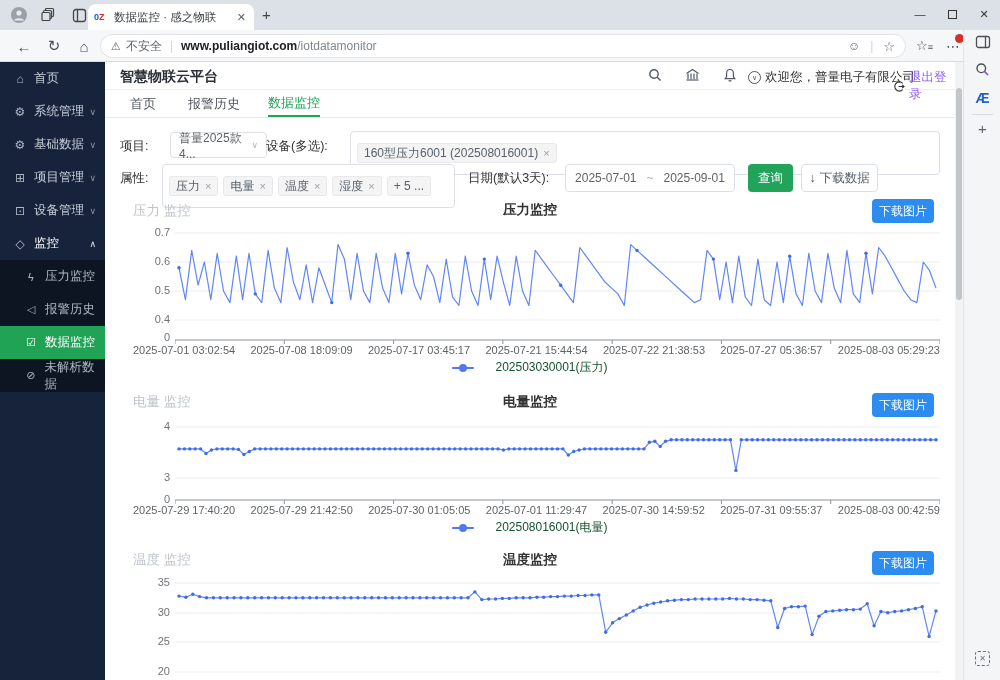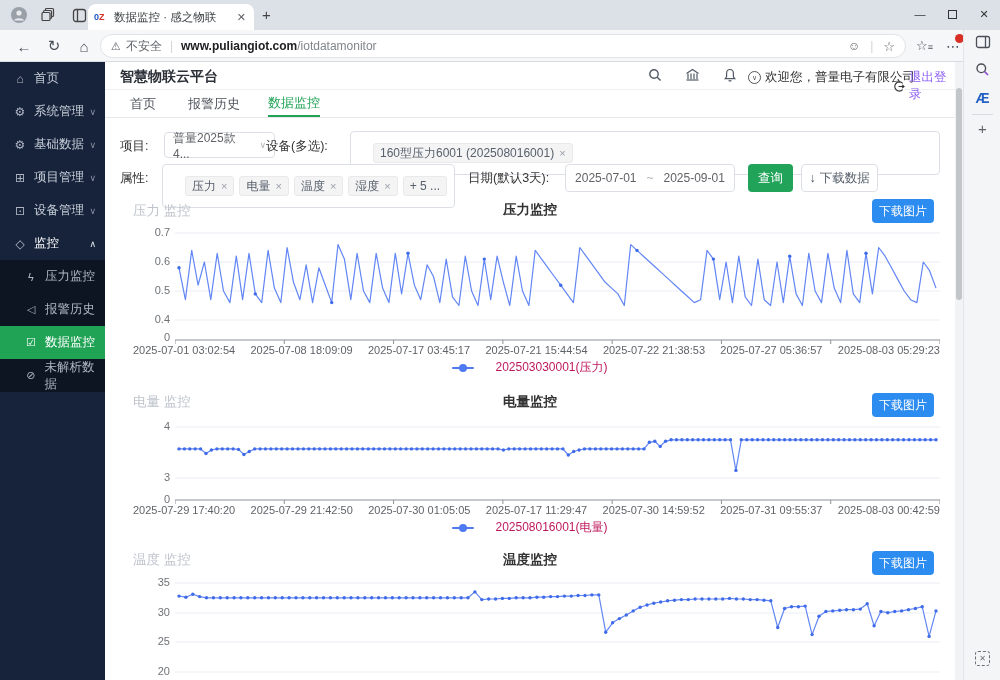--- a/index.html
+++ b/index.html
@@ -66,40 +66,40 @@
   #apptabs { position:absolute; left:0; top:28px; width:850px; height:28px; border-bottom:1px solid #e6e9ec; }
   .atab { position:absolute; top:0; height:27px; display:flex; align-items:center; font-size:13px; color:#51565e; }
   .atab.active { color:#21a356; border-bottom:2px solid #21a356; }
 
   
   .flabel { position:absolute; font-size:12.5px; color:#333; }
   .selbox { position:absolute; height:26px; border:1px solid #dcdfe6; border-radius:4px; display:flex; align-items:center;
     padding:0 8px; color:#606266; font-size:12px; background:#fff; }
   .selbox .chev { margin-left:8px; font-size:9px; color:#b0b3b8; }
   .tagbox { position:absolute; height:44px; border:1px solid #dcdfe6; border-radius:4px; display:flex; align-items:center;
-    padding:0 22px; gap:5px; background:#fff; }
+    padding:0 6px; gap:5px; background:#fff; }
   .chip { height:20px; background:#f4f4f5; border:1px solid #e9e9eb; border-radius:3px; display:inline-flex; align-items:center;
     padding:0 6px; font-size:12px; color:#57606b; white-space:nowrap; }
   .chip .x { margin-left:5px; color:#9aa0a8; font-size:11px; }
   .datebox { position:absolute; height:28px; border:1px solid #dcdfe6; border-radius:4px; display:flex; align-items:center;
     justify-content:center; gap:10px; color:#606266; font-size:12px; background:#fff; }
   .btn-green { position:absolute; height:28px; background:#21a35a; color:#fff; border-radius:4px; display:flex; align-items:center;
     justify-content:center; font-size:12.5px; }
   .btn-plain { position:absolute; height:28px; border:1px solid #dcdfe6; color:#57606b; border-radius:4px; display:flex; align-items:center;
     justify-content:center; font-size:12.5px; gap:4px; background:#fff; }
 
   
   .sec-label { position:absolute; left:28px; font-size:13.5px; color:#bfc4cc; }
   .c-title { position:absolute; left:0; width:850px; text-align:center; font-size:13.5px; font-weight:bold; color:#333; }
   .btn-blue { position:absolute; left:767px; width:62px; height:24px; background:#2d8cf0; color:#fff; border-radius:4px;
     display:flex; align-items:center; justify-content:center; font-size:12px; }
   .ylab { position:absolute; left:20px; width:45px; text-align:right; font-size:11px; color:#6e7277; }
   .chart-svg { position:absolute; left:70px; width:765px; }
   .xrow { position:absolute; left:28px; width:807px; display:flex; justify-content:space-between; font-size:11px; color:#5f6368; }
-  .legend { position:absolute; left:0; width:850px; display:flex; align-items:center; justify-content:center; gap:21px; font-size:12px; color:#be185d; }
+  .legend { position:absolute; left:0; width:850px; display:flex; align-items:center; justify-content:center; gap:21px; font-size:12px; color:#14532d; }
   .leg-line { width:22px; height:2px; background:#4f7af0; position:relative; border-radius:1px; }
   .leg-line i { position:absolute; left:7px; top:-3px; width:8px; height:8px; background:#4f7af0; border-radius:50%; }
 </style>
 </head>
 <body>
 
 <div id="tabstrip">
   <span class="ts-icon" style="left:8px">
     <svg width="18" height="18" viewBox="0 0 18 18">
         <circle cx="9" cy="9" r="8" fill="#9aa0a8"></circle>
@@ -270,21 +270,21 @@
     </span>
   </div>
 
   <div id="apptabs">
     <span class="atab" style="left:25px">首页</span>
     <span class="atab" style="left:83px">报警历史</span>
     <span class="atab active" style="left:163px">数据监控</span>
   </div>
 
   <span class="flabel" style="left:15px; top:76px">项目:</span>
-  <div class="selbox" style="left:59px; top:70px; width:111px">
+  <div class="selbox" style="left:65px; top:70px; width:97px">
     <span>普量2025款4...</span>
     <span class="chev">∨</span>
   </div>
   <span class="flabel" style="left:161px; top:76px">设备(多选):</span>
   <div class="tagbox" style="left:245px; top:69px; width:590px">
     <span class="chip">
         <span>160型压力6001 (202508016001)</span>
         <span class="x">×</span>
       </span>
   </div>
@@ -529,21 +529,21 @@
       <circle cx="739.4" cy="19.8" r="1.7" fill="#3f6ae8"></circle>
       <circle cx="744.8" cy="19.8" r="1.7" fill="#3f6ae8"></circle>
       <circle cx="750.2" cy="19.8" r="1.7" fill="#3f6ae8"></circle>
       <circle cx="755.6" cy="19.8" r="1.7" fill="#3f6ae8"></circle>
       <circle cx="761.0" cy="19.8" r="1.7" fill="#3f6ae8"></circle>
     </svg>
   <div class="xrow" style="top:442px">
     <span>2025-07-29 17:40:20</span>
     <span>2025-07-29 21:42:50</span>
     <span>2025-07-30 01:05:05</span>
-    <span>2025-07-17 11:29:47</span>
+    <span>2025-07-01 11:29:47</span>
     <span>2025-07-30 14:59:52</span>
     <span>2025-07-31 09:55:37</span>
     <span>2025-08-03 00:42:59</span>
   </div>
   <div class="legend" style="top:457px">
     <span class="leg-line">
         <i></i>
       </span>
     <span>202508016001(电量)</span>
   </div>

